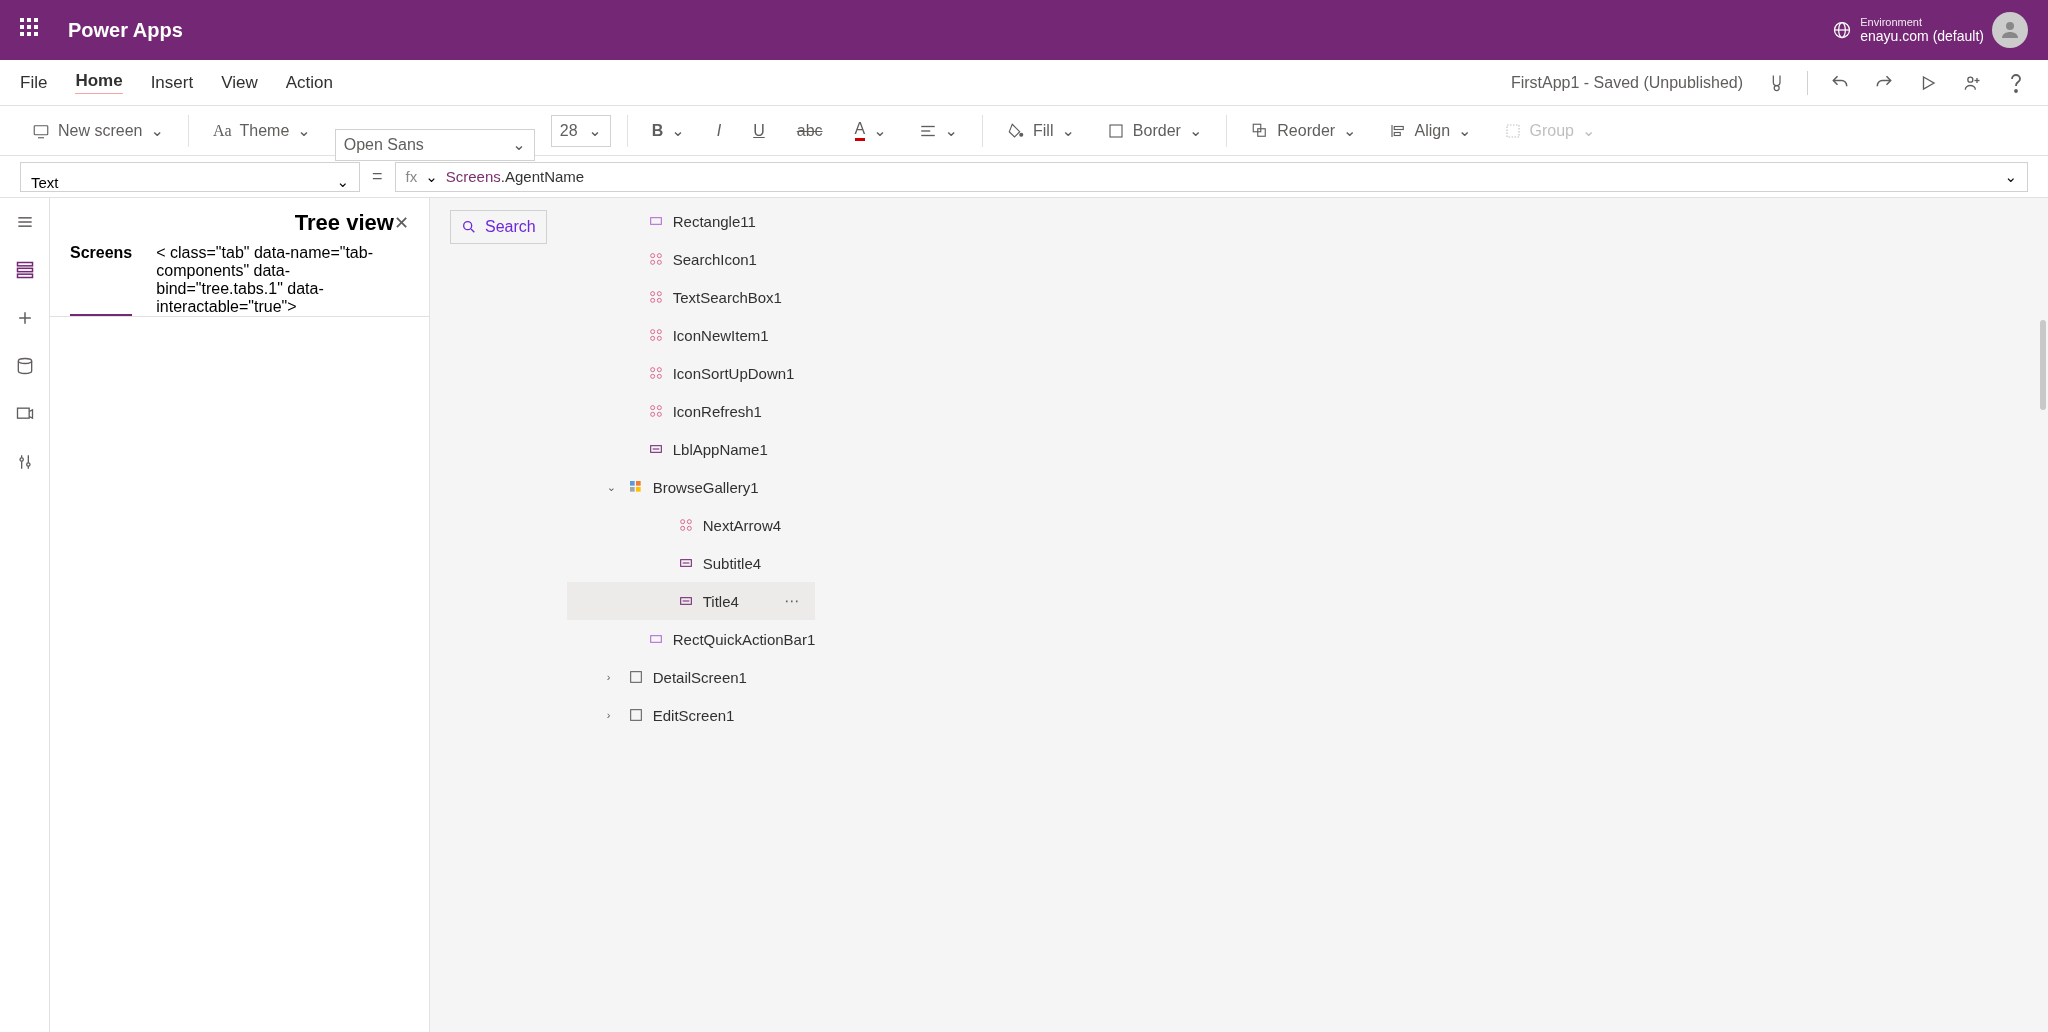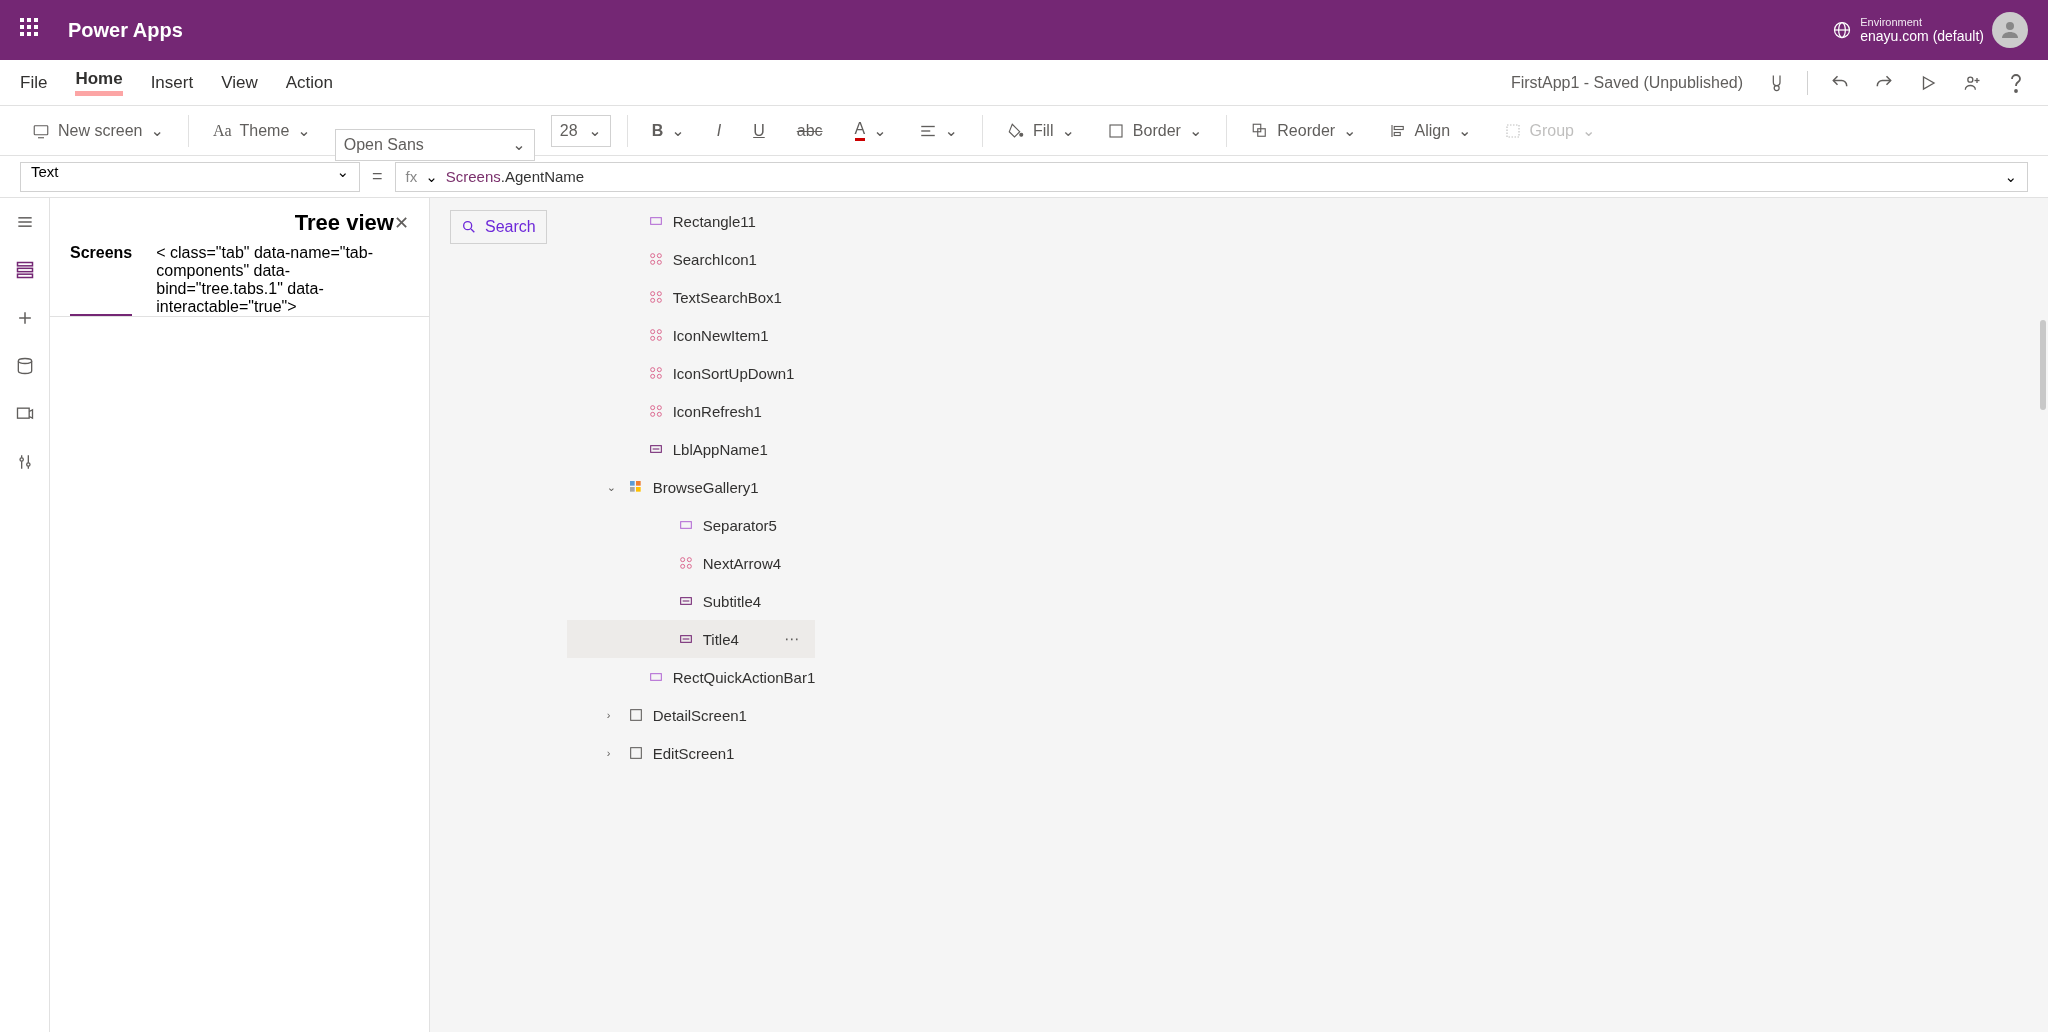--- a/index.html
+++ b/index.html
@@ -10,38 +10,38 @@
 .waffle { width: 24px; height: 24px; display: grid; grid-template-columns: repeat(3,4px); grid-template-rows: repeat(3,4px); gap: 3px; margin-right: 24px; cursor: pointer; }
 .waffle span { background: white; }
 .top-bar .brand { font-size: 20px; font-weight: 600; }
 .top-bar .right { margin-left: auto; display: flex; align-items: center; gap: 8px; font-size: 14px; }
 .env { text-align: left; }
 .env-label { font-size: 11px; opacity: .9; }
 .avatar { width: 36px; height: 36px; border-radius: 50%; background: #ccc; display:flex;align-items:center;justify-content:center; }
 
 
 .menu-row { height: 46px; background: #fff; border-bottom: 1px solid #e1e1e1; display: flex; align-items: center; padding: 0 20px; gap: 28px; font-size: 17px; color: #323130; }
-.menu-row .item.active { font-weight: 600; border-bottom: 5px solid #fca5a5; padding-bottom:2px; }
+.menu-row .item.active { font-weight: 600; border-bottom: 1px solid #fca5a5; padding-bottom:2px; }
 .menu-row .right-area { margin-left:auto; display:flex; align-items:center; gap: 20px; color:#605e5c; }
 .menu-row .status { font-size: 16px; }
 .icon-btn { width:24px; height:24px; display:flex; align-items:center; justify-content:center; color:#605e5c; cursor:pointer; }
 .vsep { width:1px; height:24px; background:#d1d1d1; }
 
 
 .toolbar-row { height: 50px; background: #fff; border-bottom: 1px solid #e1e1e1; display:flex; align-items:center; padding: 0 24px; gap: 16px; font-size: 16px; color:#605e5c; }
 .toolbar-row .seg { display:flex; align-items:center; gap:8px; padding: 0 8px;}
 .tsep { width:1px; height:32px; background:#e1e1e1; }
 .dropdown { border:1px solid #d1d1d1; padding: 4px 8px; display:flex; align-items:center; gap:8px; background:#fff; min-width:60px; height:32px;}
 .font-dd { min-width: 200px; margin-top: 28px; }
 .color-underline { border-bottom: 3px solid #c00; }
 .disabled { opacity:.4; }
 
 
 .formula-row { height: 42px; background:#fff; border-bottom:1px solid #e1e1e1; display:flex; align-items:center; padding: 0 20px; gap:12px; }
-.prop-dd { border:1px solid #d1d1d1; height:30px; display:flex; align-items:flex-start; padding: 0 10px; min-width:340px; justify-content:space-between; font-size:15px;}
+.prop-dd { border:1px solid #d1d1d1; height:30px; display:flex; align-items:flex-end; padding: 0 10px; min-width:340px; justify-content:space-between; font-size:15px;}
 .eq { font-size:18px; color:#605e5c; }
 .fx-box { border:1px solid #d1d1d1; height:30px; display:flex; align-items:center; padding:0 10px; flex:1; font-family: Consolas, monospace; font-size:15px; gap:8px;}
 .fx-label { color:#888; }
 .fx-this { color:#7a306c; }
 .fx-rest { color:#333; }
 
 
 .main { display:flex; height: calc(1032px - 60px - 46px - 50px - 42px); }
 
 
@@ -411,29 +411,20 @@
             <rect x="12" y="3" width="7" height="7" fill="#ed7d31"></rect>
             <rect x="3" y="12" width="7" height="7" fill="#a5a5a5"></rect>
             <rect x="12" y="12" width="7" height="7" fill="#ffc000"></rect>
           </svg>
         </span>
         <span>BrowseGallery1</span>
       </div>
       <div class="tree-item l3">
         <span class="chev"></span>
         <span class="tico">
-          <svg width="16" height="16" viewBox="0 0 24 24" fill="none" stroke="#b36bd4" stroke-width="1.6">
-            <rect x="4" y="7" width="16" height="10"></rect>
-          </svg>
-        </span>
-        <span>Separator5</span>
-      </div>
-      <div class="tree-item l3">
-        <span class="chev"></span>
-        <span class="tico">
           <svg width="16" height="16" viewBox="0 0 24 24" fill="none" stroke="#d95f89" stroke-width="1.4">
             <circle cx="7" cy="7" r="3"></circle>
             <circle cx="17" cy="7" r="3"></circle>
             <circle cx="7" cy="17" r="3"></circle>
             <circle cx="17" cy="17" r="3"></circle>
           </svg>
         </span>
         <span>NextArrow4</span>
       </div>
       <div class="tree-item l3">

